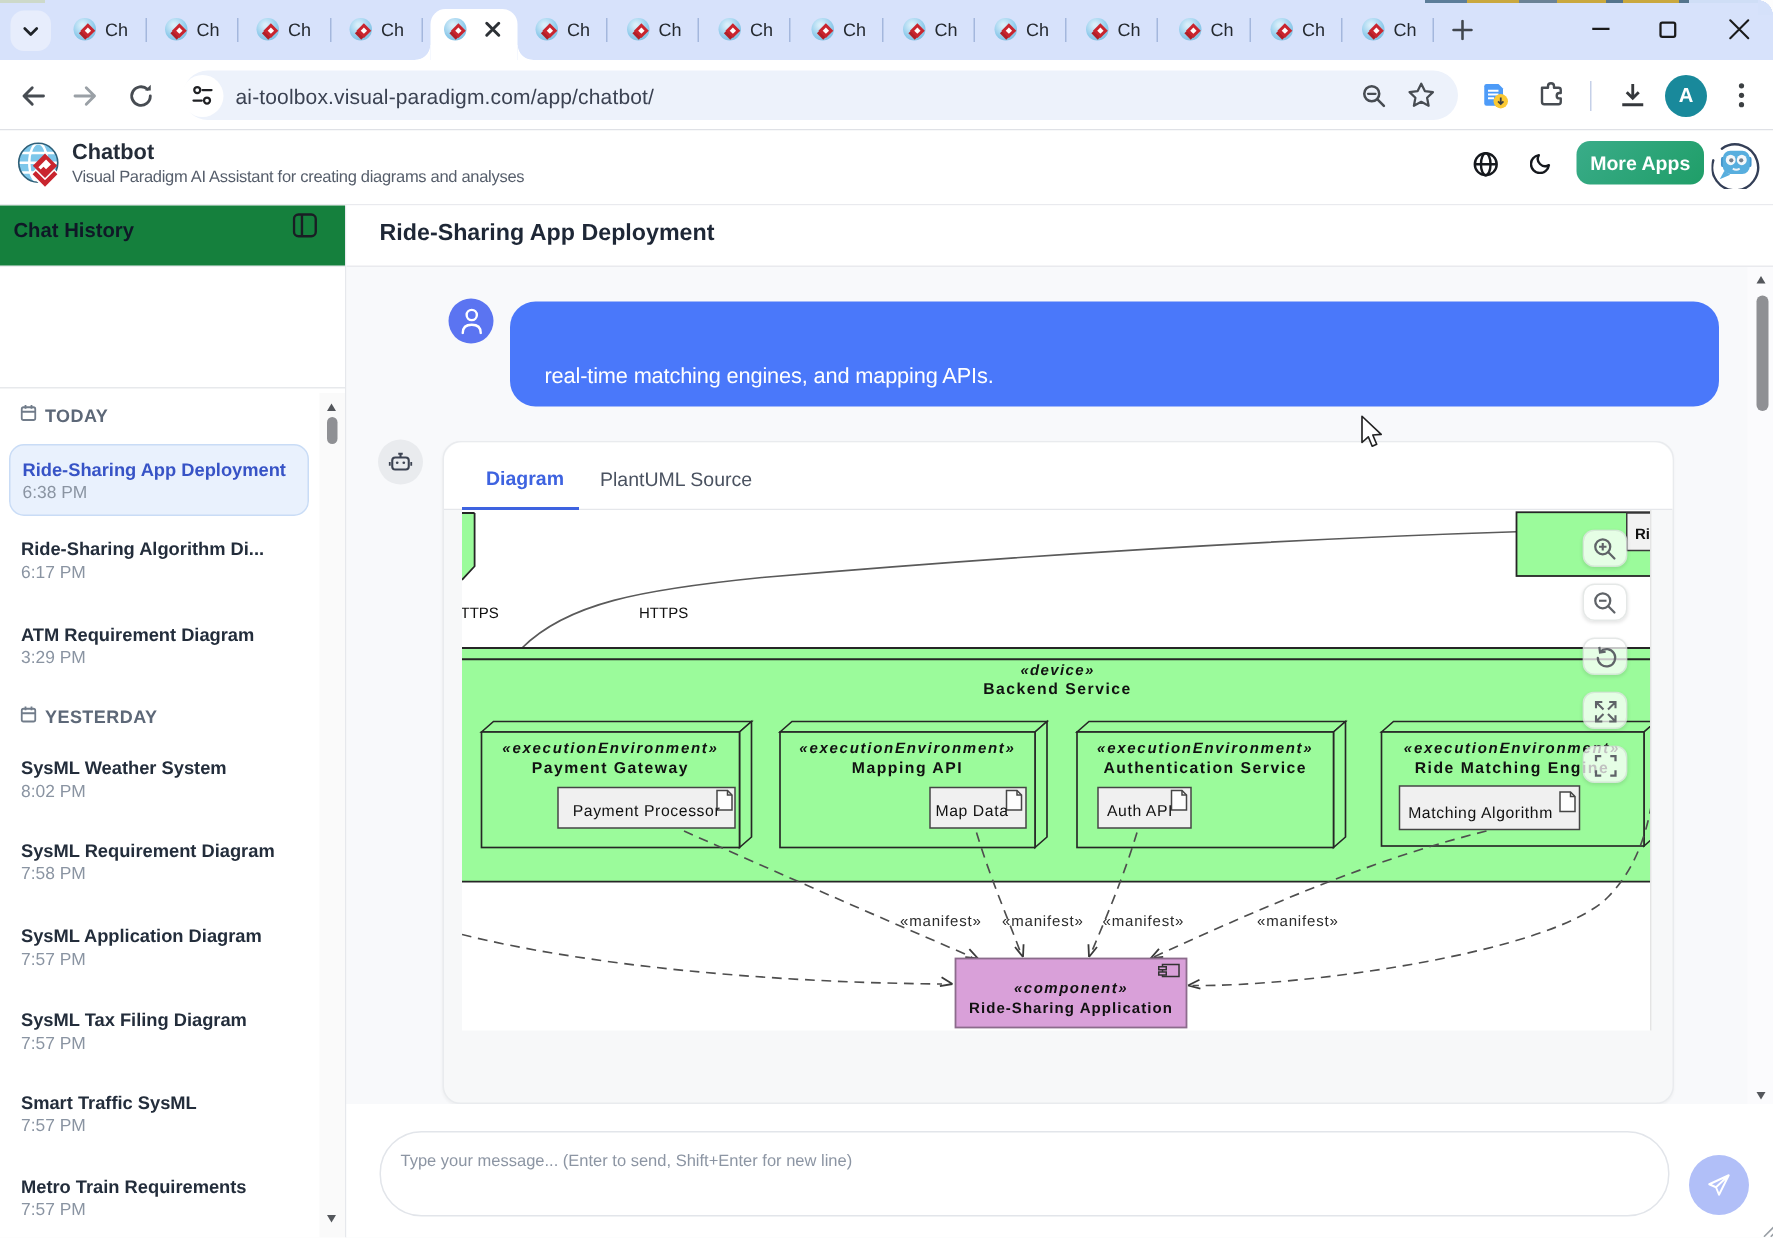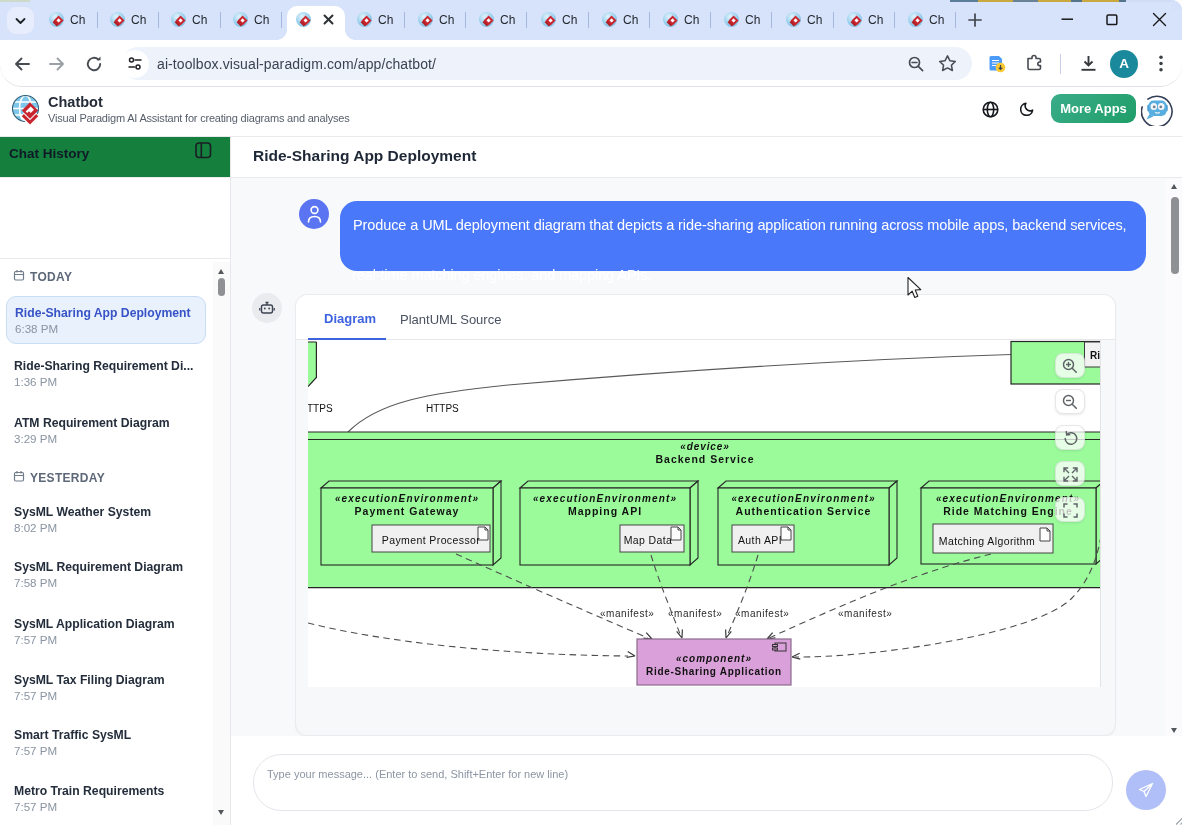--- a/index.html
+++ b/index.html
@@ -14,21 +14,21 @@
   background:radial-gradient(circle at 40% 32%, #d8eefa 8%, #93cdec 55%, #6fb4d8); top:12px; }
 .fav:after { content:""; position:absolute; left:5.6px; top:5.2px; width:7.2px; height:7.2px; background:#c9252e; transform:rotate(45deg); box-shadow:0 2.5px 0 -0.5px #b02028; }
 .fav:before { content:""; position:absolute; left:7.9px; top:6.9px; width:3.2px; height:3.2px; background:#fdfdfd; transform:rotate(45deg); z-index:2; }
 .tabtxt { position:absolute; top:13px; font-size:12px; color:#24292f; }
 .tabsep { position:absolute; top:12px; width:1px; height:16px; background:#a4b7dd; }
 #activetab { position:absolute; left:287px; top:6px; width:58px; height:34px; background:#fff; border-radius:10px 10px 0 0; }
 #activetab .corner-l { position:absolute; left:-10px; bottom:0; width:10px; height:10px; background:radial-gradient(circle at 0 0, rgba(0,0,0,0) 9.5px, #fff 10px); }
 #activetab .corner-r { position:absolute; right:-10px; bottom:0; width:10px; height:10px; background:radial-gradient(circle at 100% 0, rgba(0,0,0,0) 9.5px, #fff 10px); }
 
 
-#toolbar { position:absolute; left:0; top:40px; width:1182px; height:47px; background:#fff; border-bottom:1px solid #dfe1e6;border-radius:22px; }
+#toolbar { position:absolute; left:0; top:40px; width:1182px; height:47px; background:#fff; border-bottom:1px solid #dfe1e6; }
 #pill { position:absolute; left:122px; top:7px; width:850px; height:33px; border-radius:17px; background:#edf2fb; }
 #tunecircle { position:absolute; left:121px; top:10px; width:28px; height:28px; border-radius:50%; background:#fff; }
 #urltext { position:absolute; left:157px; top:16px; font-size:14px; color:#3b4252; letter-spacing:0.1px; }
 
 
 #appheader { position:absolute; left:0; top:87px; width:1182px; height:50px; background:#fff; border-bottom:1px solid #e9eaee; }
 #apptitle { position:absolute; left:48px; top:7px; font-size:14.5px; font-weight:bold; color:#242c38; }
 #appsub { position:absolute; left:48px; top:25px; font-size:11px; letter-spacing:-0.2px; color:#565e6b; }
 #moreapps { position:absolute; left:1051px; top:7px; width:85px; height:29px; border-radius:9px; background:linear-gradient(135deg,#3aac89,#1f9e68); color:#fff; font-size:13px; font-weight:bold; text-align:center; line-height:29px; }
 
@@ -49,21 +49,21 @@
 .sb-thumb { position:absolute; background:#8f9094; border-radius:4.5px; }
 
 
 #main { position:absolute; left:231px; top:137px; width:951px; height:688px; background:#f8f9fb; }
 #titlebar { position:absolute; left:0; top:0; width:951px; height:41px; background:#fff; border-bottom:1px solid #e9eaee; }
 #pagetitle { position:absolute; left:22px; top:10px; font-size:15.5px; font-weight:bold; color:#1e2736; }
 #chatarea { position:absolute; left:0; top:41px; width:951px; height:558px; }
 #uavatar { position:absolute; left:68px; top:21px; width:30px; height:30px; border-radius:50%; background:#5b74f1; }
 #ububble { position:absolute; left:109px; top:23px; width:806px; height:70px; background:#4a78fa; border-radius:17px; color:#fff; font-size:14.5px; letter-spacing:-0.1px; }
 #ububble .l1 { position:absolute; left:13px; top:16px; white-space:nowrap; }
-#ububble .l2 { position:absolute; left:12px; top:42px; white-space:nowrap;margin-top:24px; }
+#ububble .l2 { position:absolute; left:23px; top:42px; white-space:nowrap; }
 #bavatar { position:absolute; left:21px; top:115px; width:30px; height:30px; border-radius:50%; background:#e9ebee; }
 #card { position:absolute; left:64px; top:116px; width:821px; height:442px; background:#f7f8f9; border:1px solid #e9ebee; border-radius:12px; box-shadow:0 1px 2px rgba(0,0,0,0.04); }
 #tabrow { position:absolute; left:0; top:0; width:819px; height:45px; background:#fff; border-bottom:1px solid #e5e7eb; border-radius:12px 12px 0 0; }
 .dtab1 { position:absolute; left:28px; top:16px; font-size:13px; font-weight:bold; color:#3e63e0; }
 .dtab2 { position:absolute; left:104px; top:16.5px; font-size:13px; color:#4a5260; }
 #dunderline { position:absolute; left:12px; top:42.5px; width:78px; height:2.5px; background:#3e63e0; }
 #diagram { position:absolute; left:12px; top:45px; width:793px; height:347px; background:#fff; border-right:1px solid #e4e4e4; overflow:hidden; }
 .zbtn { position:absolute; left:758.5px; width:30px; height:25px; background:rgba(255,255,255,0.74); border:1px solid rgba(180,190,185,0.35); border-radius:8px; box-shadow:0 1px 2.5px rgba(0,0,0,0.1); }
 .zbtn svg { margin:4px auto 0 6.5px; }
 
@@ -270,22 +270,22 @@
       <div id="selitem">
         <div class="ci-title">Ride-Sharing App Deployment</div>
         <div class="ci-time">6:38 PM</div>
       </div>
       <svg style="position:absolute; left:13px; top:333px;" width="12" height="12">
         <rect x="1.5" y="2.5" width="9" height="8.5" rx="1.2" stroke="#717c8a" stroke-width="1.2" fill="none"></rect>
         <path d="M1.5 5.5 H10.5 M4 1 V3.5 M8 1 V3.5" stroke="#717c8a" stroke-width="1.2"></path>
       </svg>
       <div class="seclabel" style="left:30px; top:333.5px;">YESTERDAY</div>
       <div class="citem" style="top:215.3px">
-        <div class="ci-title">Ride-Sharing Requirement Di...</div>
-        <div class="ci-time">1:36 PM</div>
+        <div class="ci-title">Ride-Sharing Algorithm Di...</div>
+        <div class="ci-time">6:17 PM</div>
       </div>
       <div class="citem" style="top:271.8px">
         <div class="ci-title">ATM Requirement Diagram</div>
         <div class="ci-time">3:29 PM</div>
       </div>
       <div class="citem" style="top:361.1px">
         <div class="ci-title">SysML Weather System</div>
         <div class="ci-time">8:02 PM</div>
       </div>
       <div class="citem" style="top:415.9px">
@@ -321,21 +321,20 @@
       <div id="pagetitle">Ride-Sharing App Deployment</div>
     </div>
   <div id="chatarea">
     <div id="uavatar">
       <svg style="margin:6px 0 0 8px;" width="15" height="18">
           <circle cx="7.5" cy="5" r="3.4" stroke="#fff" stroke-width="1.6" fill="none"></circle>
           <path d="M1.5 17 Q1.5 11.5 7.5 11.5 Q13.5 11.5 13.5 17" stroke="#fff" stroke-width="1.6" fill="none" stroke-linecap="round"></path>
         </svg>
     </div>
     <div id="ububble">
-      <div class="l1">Produce a UML deployment diagram that depicts a ride-sharing application running across mobile apps, backend services,</div>
       <div class="l2">real-time matching engines, and mapping APIs.</div>
     </div>
     <div id="bavatar">
       <svg style="margin:7px 0 0 7px;" width="16" height="16" viewBox="0 0 16 16">
         <rect x="2.5" y="5" width="11" height="8" rx="2" stroke="#3c4352" stroke-width="1.4" fill="none"></rect>
         <path d="M8 5 V2.5 M6.5 2.5 H9.5" stroke="#3c4352" stroke-width="1.4"></path>
         <circle cx="5.8" cy="8.5" r="0.9" fill="#3c4352"></circle>
           <circle cx="10.2" cy="8.5" r="0.9" fill="#3c4352"></circle>
         <path d="M0.8 8 V10.5 M15.2 8 V10.5" stroke="#3c4352" stroke-width="1.3"></path>
       </svg>

